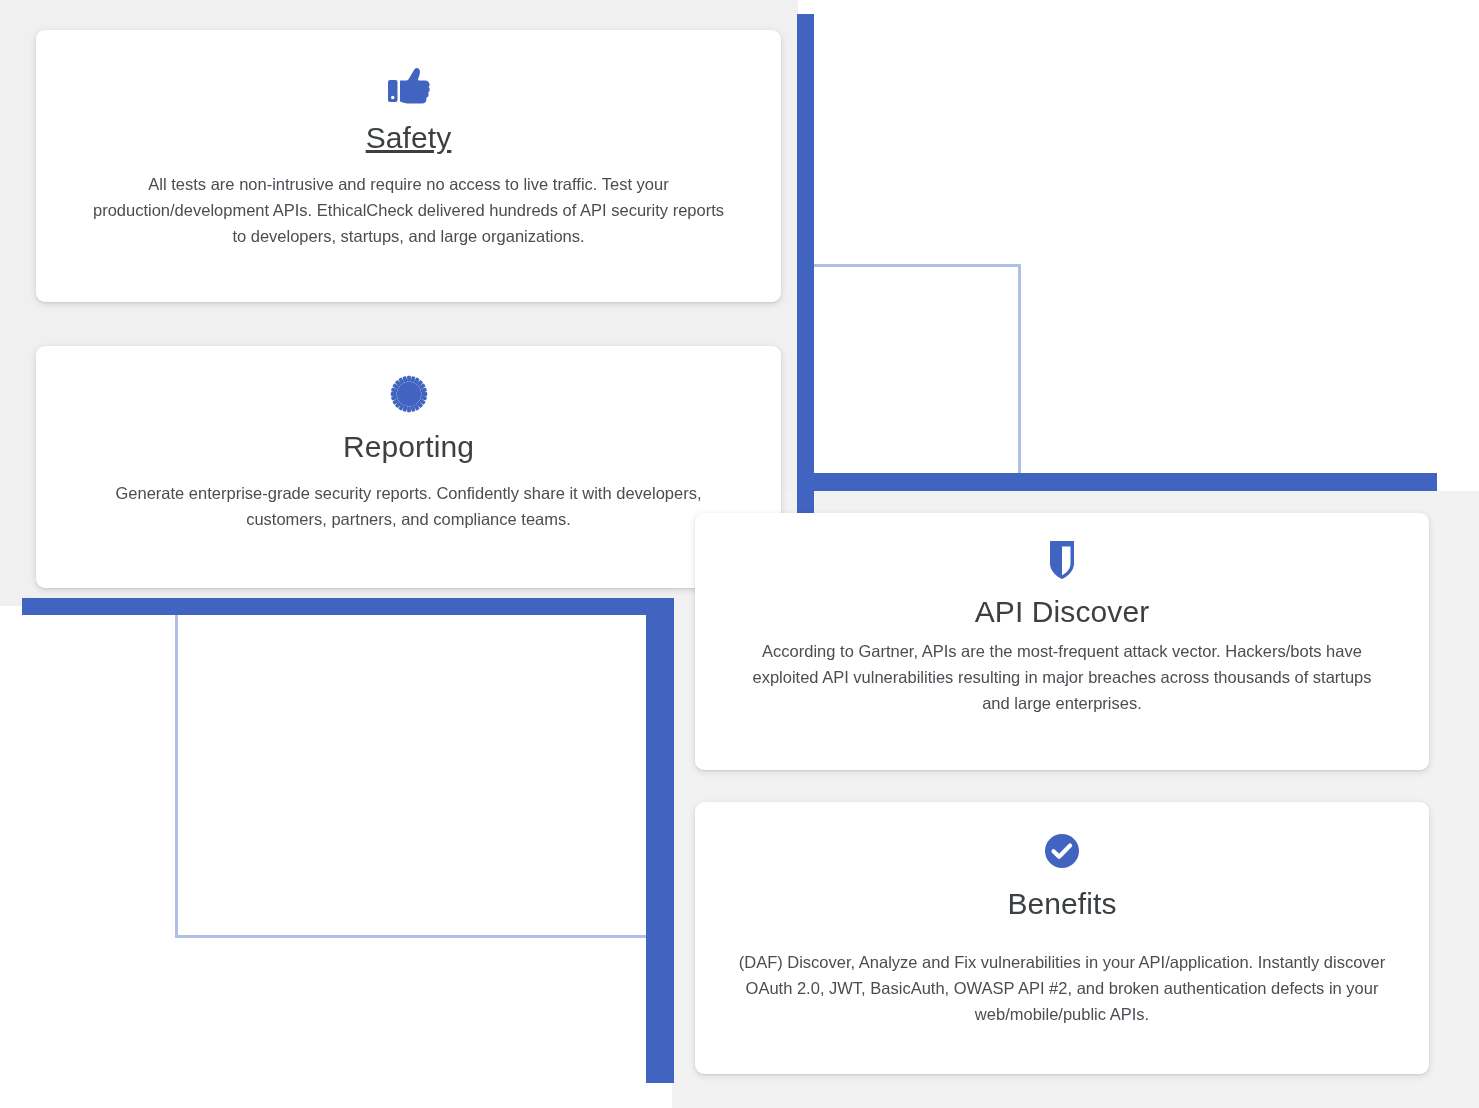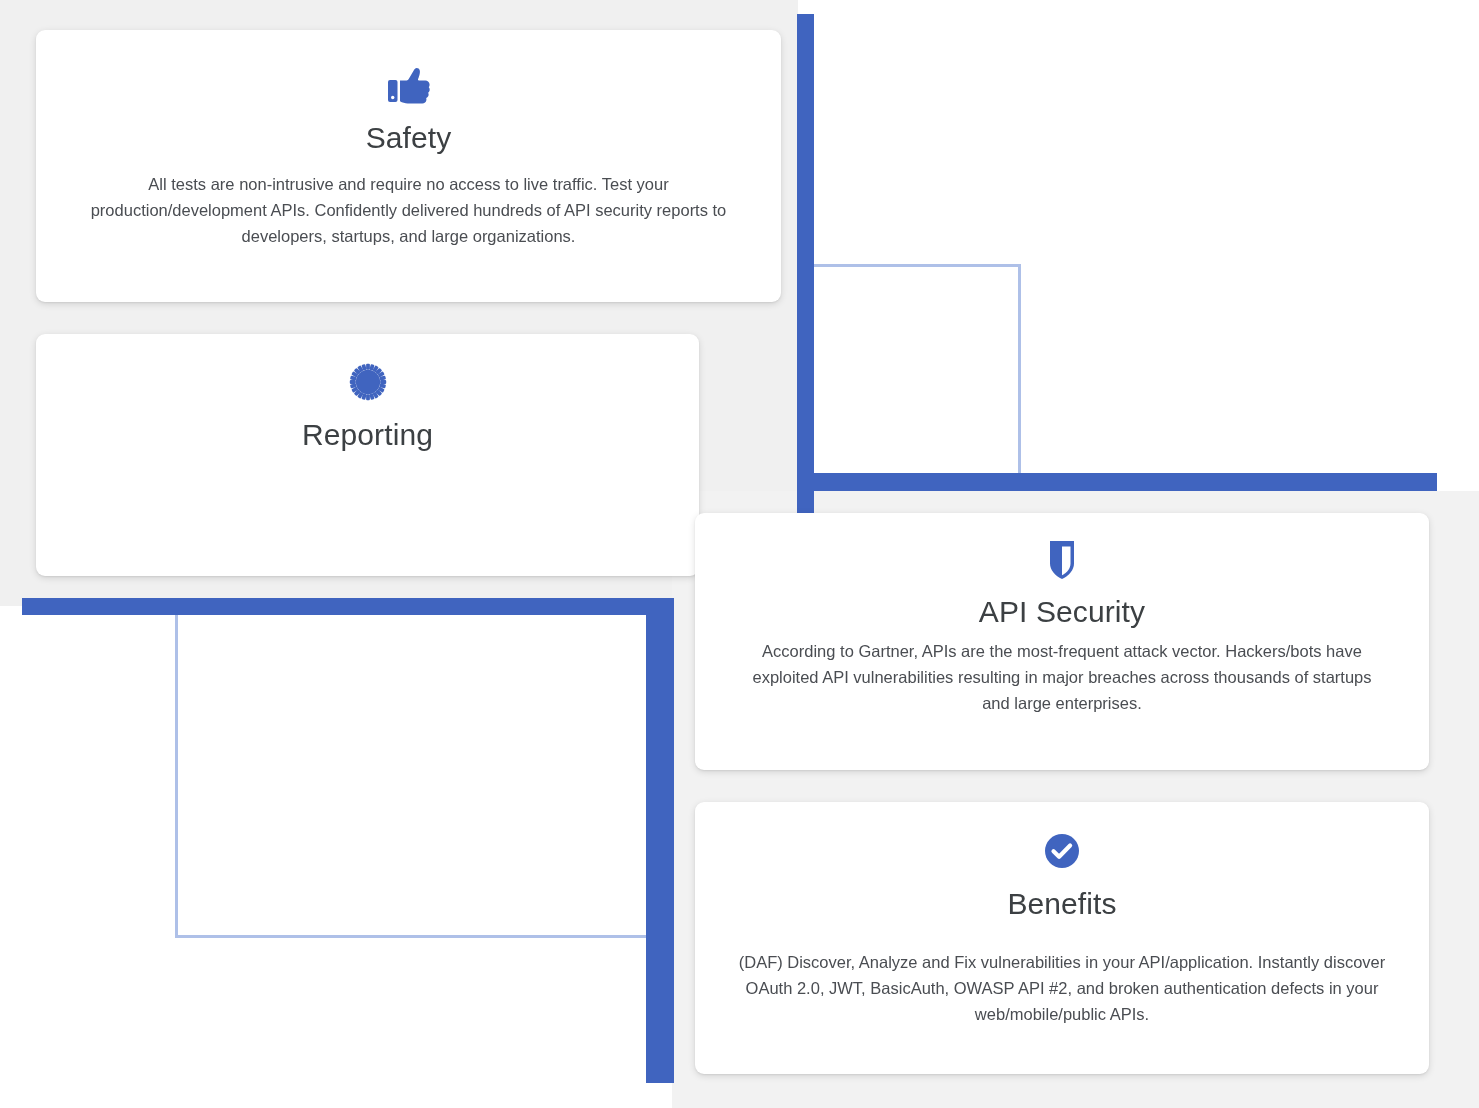--- a/index.html
+++ b/index.html
@@ -105,21 +105,21 @@
     position: absolute;
     background: #ffffff;
     border-radius: 9px;
     box-shadow: 0 2px 7px rgba(0,0,0,0.13), 0 1px 2px rgba(0,0,0,0.07);
     box-sizing: border-box;
     padding: 0 34px;
     text-align: center;
   }
 
   .card-safety    { left: 36px;  top: 30px;  width: 745px; height: 272px; }
-  .card-reporting { left: 36px;  top: 334px; width: 663px; height: 242px; }
+  .card-reporting { left: 36px;  top: 346px; width: 745px; height: 242px; }
   .card-apisec    { left: 695px; top: 513px; width: 734px; height: 257px; }
   .card-benefits  { left: 695px; top: 802px; width: 734px; height: 272px; }
 
   .card-icon {
     display: block;
     margin: 0 auto;
     height: 48px;
     line-height: 48px;
     color: #4064bf;
   }
@@ -131,21 +131,21 @@
   .card-icon svg { display: block; margin: 0 auto; }
 
   .card-title {
     margin: 0;
     font-weight: 400;
     font-size: 30px;
     line-height: 38px;
     color: #3c4043;
     letter-spacing: 0.1px;
   }
-  .card-safety   .card-title { margin-top: 7px; }
+  .card-safety   .card-title { margin-top: 7px; text-decoration: underline; }
   .card-reporting .card-title { margin-top: 6px; }
   .card-apisec   .card-title { margin-top: 6px; }
   .card-benefits .card-title { margin-top: 6px; }
 
   .card-body {
     margin: 0;
     font-size: 16.5px;
     line-height: 26px;
     color: #4a4d52;
   }
@@ -174,21 +174,21 @@
 
   <div class="card card-safety">
     <div class="card-icon">
       <svg width="46" height="40" viewBox="0 0 46 40" aria-hidden="true">
         <path fill="#4064bf" d="M14 16.5h6.6c1 0 1.6-.6 2.1-1.4l5-8.6c.8-1.4 1.7-2.4 3-2.4 1.4 0 2.6.8 3 2.1.5 1.6.1 3.5-.4 5.2-.4 1.5-1 3-1.3 3.9-.2.7.1 1.2.9 1.2h6.4c2.4 0 4.3 1.9 4.3 4.2 0 .9-.3 1.8-.8 2.5.7.8 1 1.8.9 2.8-.1 1.1-.7 2.1-1.6 2.7.4.7.6 1.5.5 2.4-.2 1.4-1.1 2.5-2.4 3 .2.6.3 1.2.2 1.8-.2 2-2 3.5-4.1 3.5H21.7c-2.7 0-5.3-.8-7.7-2.2V16.5z"></path>
         <rect x="2" y="16" width="9.5" height="22" rx="2" fill="#4064bf"></rect>
         <circle cx="6.7" cy="33.5" r="1.7" fill="#ffffff"></circle>
       </svg>
     </div>
     <h3 class="card-title">Safety</h3>
-    <p class="card-body">All tests are non-intrusive and require no access to live traffic. Test your production/development APIs. Confidently delivered hundreds of API security reports to developers, startups, and large organizations.</p>
+    <p class="card-body">All tests are non-intrusive and require no access to live traffic. Test your production/development APIs. EthicalCheck delivered hundreds of API security reports to developers, startups, and large organizations.</p>
   </div>
 
   <div class="card card-reporting">
     <div class="card-icon">
       <svg width="40" height="40" viewBox="0 0 40 40" aria-hidden="true">
         <g fill="#4064bf">
           <circle cx="20" cy="20" r="12.2"></circle>
           <g>
             <rect x="18.1" y="1.8" width="3.8" height="6" rx="1"></rect>
             <rect x="18.1" y="32.2" width="3.8" height="6" rx="1"></rect>
@@ -212,30 +212,31 @@
             <rect x="32.2" y="18.1" width="6" height="3.8" rx="1" transform="rotate(45 20 20)"></rect>
             <rect x="18.1" y="1.8" width="3.8" height="6" rx="1" transform="rotate(75 20 20)"></rect>
             <rect x="18.1" y="32.2" width="3.8" height="6" rx="1" transform="rotate(75 20 20)"></rect>
             <rect x="1.8" y="18.1" width="6" height="3.8" rx="1" transform="rotate(75 20 20)"></rect>
             <rect x="32.2" y="18.1" width="6" height="3.8" rx="1" transform="rotate(75 20 20)"></rect>
           </g>
         </g>
       </svg>
     </div>
     <h3 class="card-title">Reporting</h3>
+    <p class="card-body">Generate enterprise-grade security reports. Confidently share it with developers, customers, partners, and compliance teams.</p>
   </div>
 
   <div class="card card-apisec">
     <div class="card-icon">
       <svg width="28" height="42" viewBox="0 0 28 42" aria-hidden="true">
         <path fill="#4064bf" d="M2 2h24v22.5c0 6.8-5.2 12.3-12 15.5C7.2 36.8 2 31.3 2 24.5V2z"></path>
         <path fill="#ffffff" d="M14 7.5h8.5v17c0 5-3.4 9.2-8.5 11.8V7.5z"></path>
       </svg>
     </div>
-    <h3 class="card-title">API Security</h3>
+    <h3 class="card-title">API Discover</h3>
     <p class="card-body">According to Gartner, APIs are the most-frequent attack vector. Hackers/bots have exploited API vulnerabilities resulting in major breaches across thousands of startups and large enterprises.</p>
   </div>
 
   <div class="card card-benefits">
     <div class="card-icon">
       <svg width="40" height="40" viewBox="0 0 40 40" aria-hidden="true">
         <circle cx="20" cy="20" r="17" fill="#4064bf"></circle>
         <path d="M11.5 20.2l5.6 5.6 11-11.3" fill="none" stroke="#ffffff" stroke-width="4.2" stroke-linecap="round" stroke-linejoin="round"></path>
       </svg>
     </div>

